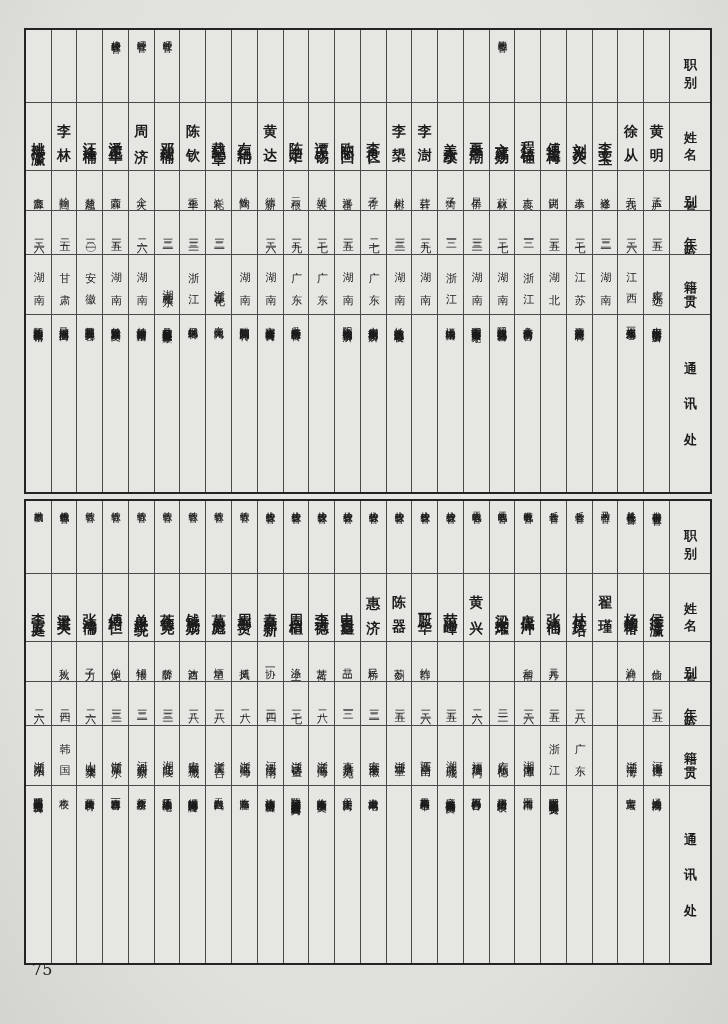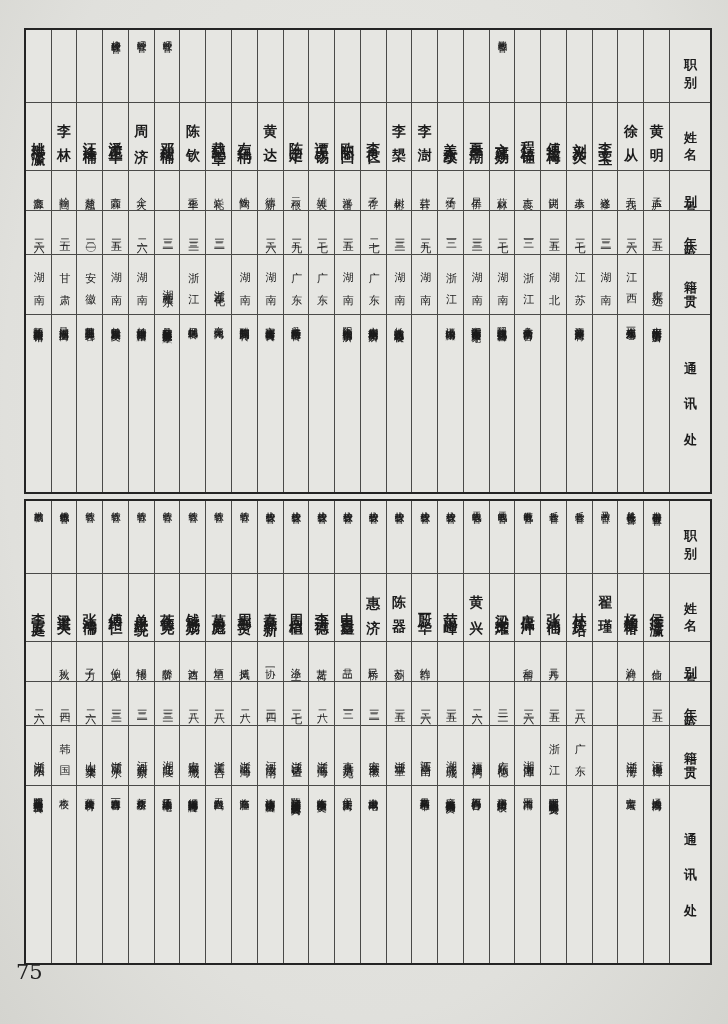--- a/index.html
+++ b/index.html
@@ -53,22 +53,22 @@
   .c-rank span{font-size:9.5px;letter-spacing:0.5px;line-height:1.15;}
   .c-name span{font-weight:700;font-size:14px;letter-spacing:4px;}
   .c-name.spread2 span{letter-spacing:24px;}
   .c-alt span{font-size:10.5px;letter-spacing:2px;}
   .c-age span{font-size:11px;letter-spacing:3px;}
   .c-origin span{font-size:11px;letter-spacing:2px;}
   .c-origin.spread2 span{letter-spacing:22px;}
   .c-addr{align-items:flex-start;padding-top:4px;}
   .c-addr span{font-size:10px;letter-spacing:0.5px;line-height:1.12;}
   .page-number{
-    position:absolute;left:16px;top:960px;
-    font-family:"DejaVu Serif",serif;font-size:21px;color:#222;
+    position:absolute;left:32px;top:960px;
+    font-family:"DejaVu Serif",serif;font-size:16px;color:#222;
   }
 </style>
 </head>
 <body>
 
 <div class="page">
   <div class="vtable t1">
       <div class="col header-col">
         <div class="cell r0 h0">
           <span>职别</span>

